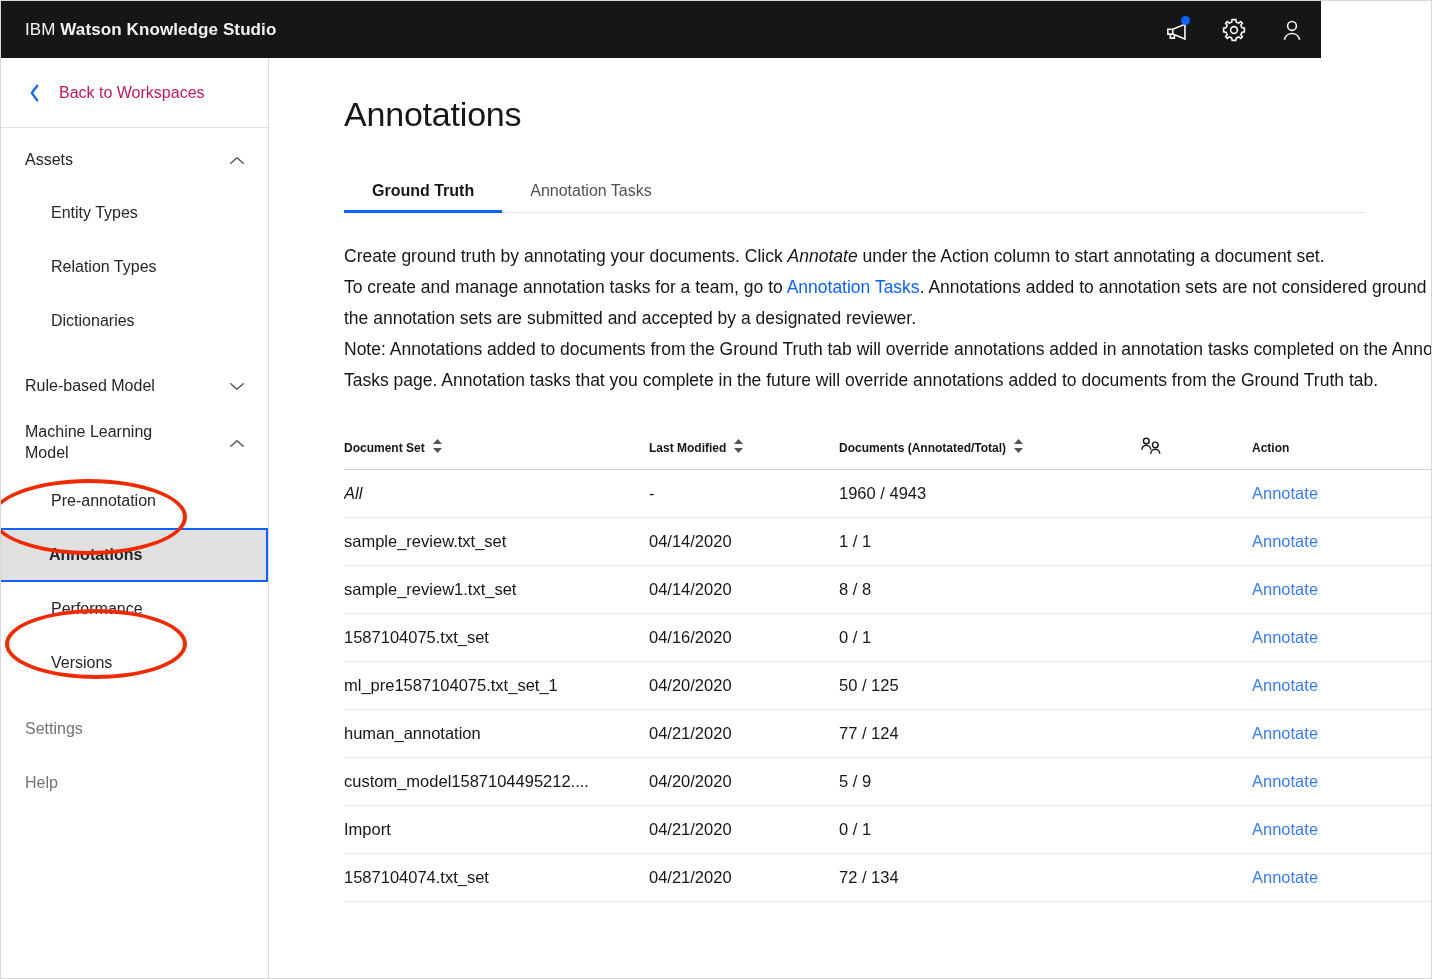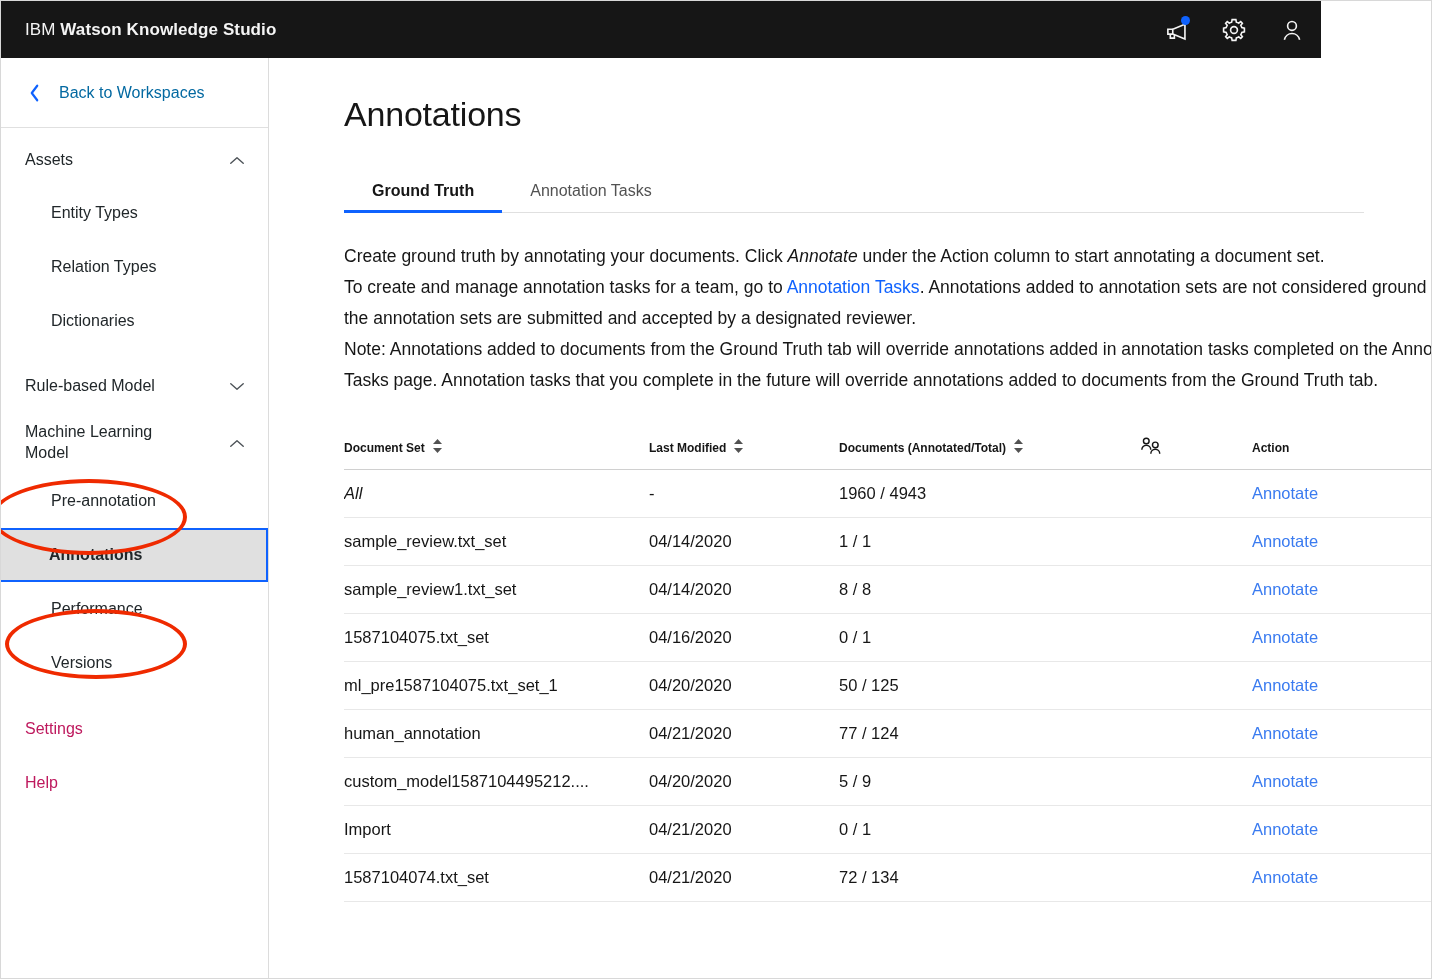--- a/index.html
+++ b/index.html
@@ -80,21 +80,21 @@
     display: flex;
     align-items: center;
     padding-left: 22px;
     border-bottom: 1px solid #e0e0e0;
     cursor: pointer;
   }
   .back-chev { display: flex; align-items: center; justify-content: center; width: 22px; }
   .back-label {
     margin-left: 14px;
     font-size: 16px;
-    color: #0369a1;
+    color: #be185d;
   }
 
   .nav { padding-top: 6px; }
 
   .nav-section {
     height: 52px;
     display: flex;
     align-items: center;
     padding: 0 22px 0 24px;
     cursor: pointer;
@@ -133,21 +133,21 @@
     border-right-width: 2px;
     padding-left: 48px;
   }
 
   .nav-flat {
     height: 54px;
     display: flex;
     align-items: center;
     padding-left: 24px;
     font-size: 16px;
-    color: #be185d;
+    color: #737373;
     cursor: pointer;
   }
 
   .spacer-sm { height: 12px; }
 
   
   .main {
     position: absolute;
     top: 57px; left: 269px;
     width: 1161px;

